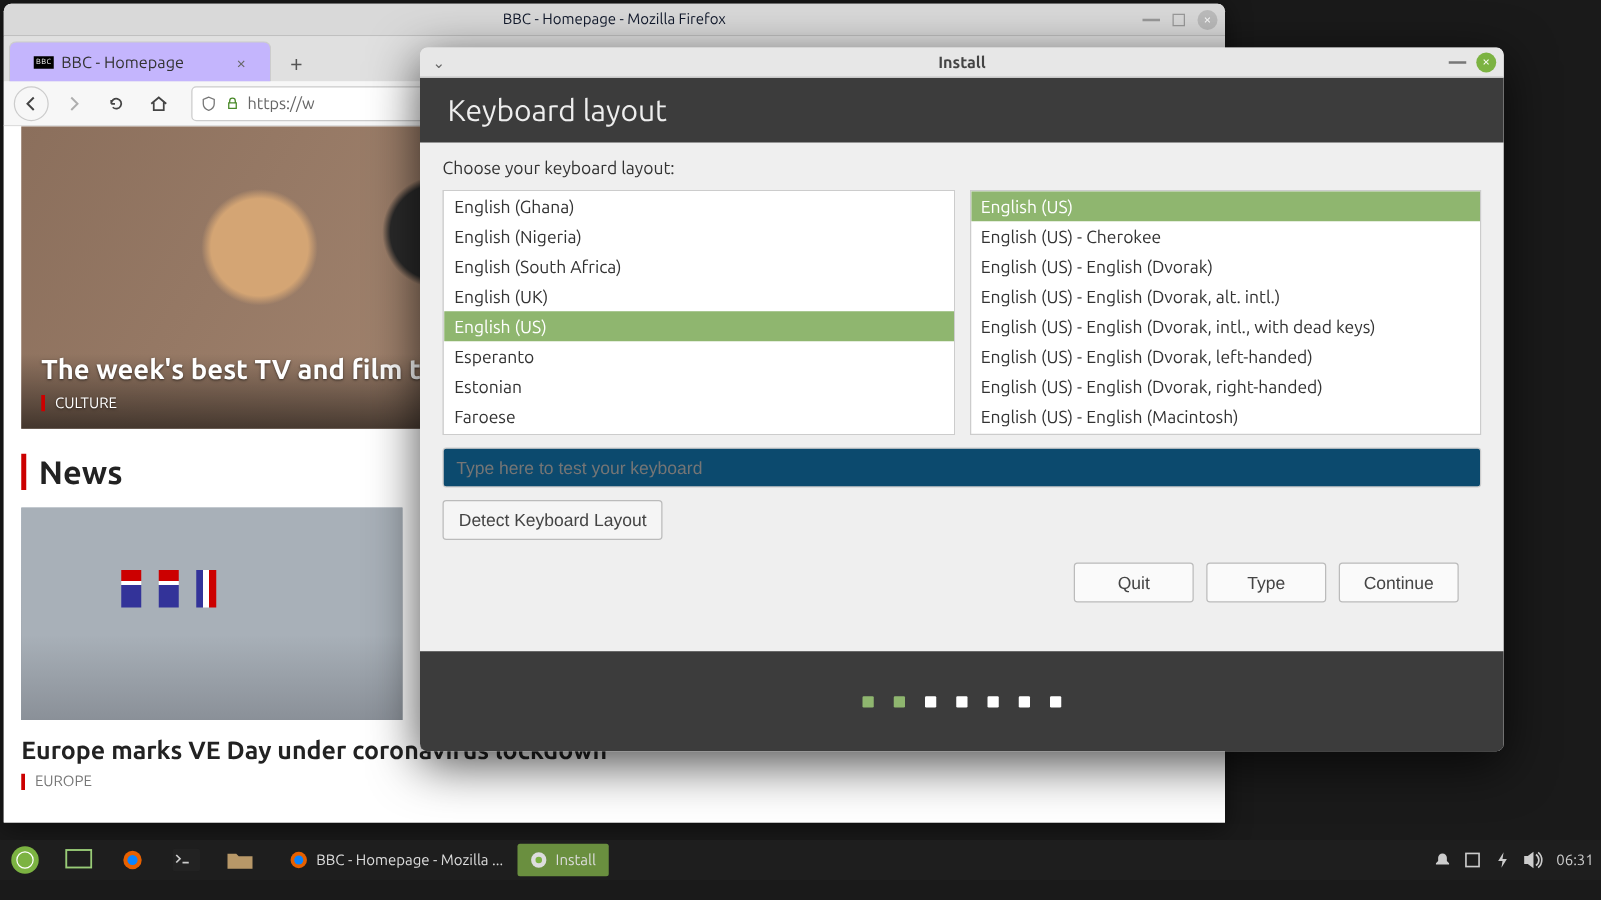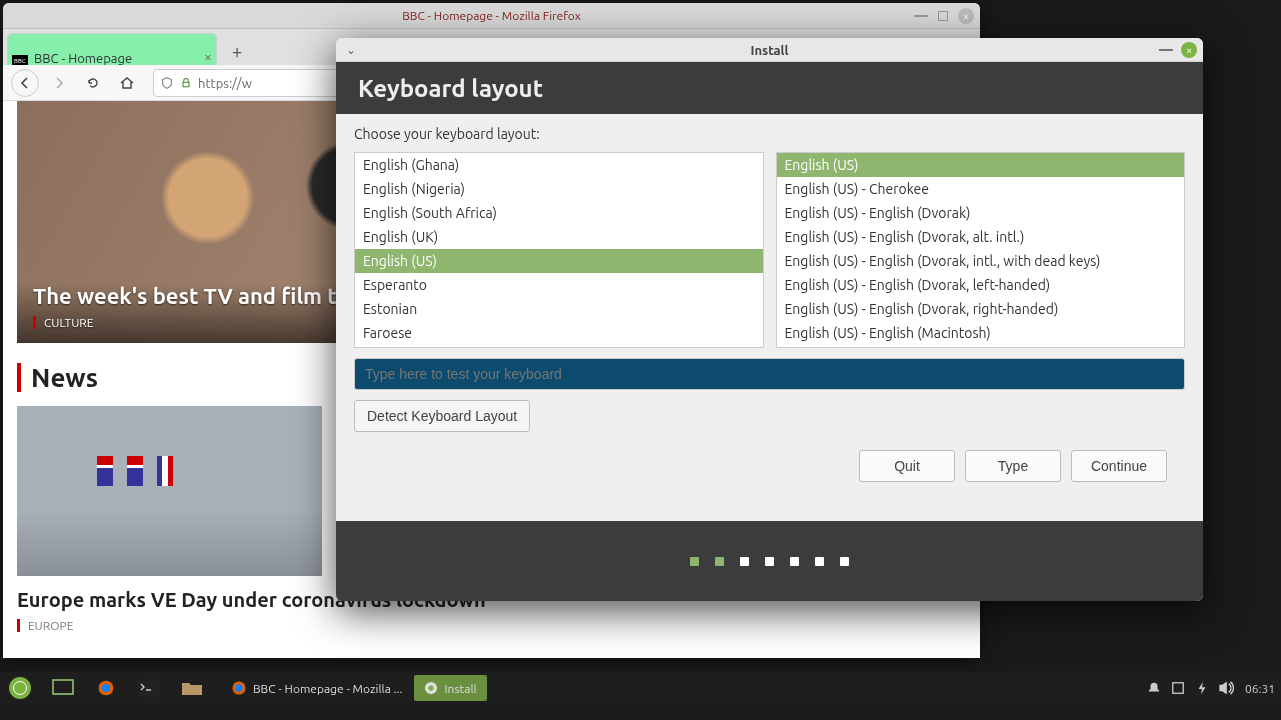--- a/index.html
+++ b/index.html
@@ -2,27 +2,27 @@
 <html><head>
 <meta charset="utf-8">
 <style>
 html,body{margin:0;padding:0;width:1281px;height:720px;overflow:hidden;font-family:"Ubuntu","Noto Sans",sans-serif;background:#000;font-size:14px;color:#333}
 *{box-sizing:border-box}
 .desktop{position:absolute;top:0;left:0;width:1281px;height:720px;background:#1a1a1a}
 
 
 .ffwin{position:absolute;top:3px;left:3px;width:977px;height:655px;background:#e8e8e8;border-radius:6px 6px 0 0;box-shadow:0 4px 20px rgba(0,0,0,.5)}
 .ff-titlebar{height:26px;background:#d9d9d9;border-bottom:1px solid #c0c0c0;display:flex;align-items:center;justify-content:center;position:relative;border-radius:6px 6px 0 0}
-.ff-title{font-size:12px;color:#7f1d1d}
+.ff-title{font-size:12px;color:#0f172a}
 .ff-titlectl{position:absolute;right:6px;top:5px;display:flex;gap:10px;align-items:center}
 .ff-tc-min{width:14px;height:2px;background:#999}
 .ff-tc-max{width:10px;height:10px;border:1px solid #999}
 .ff-tc-close{width:16px;height:16px;border-radius:50%;background:#bbb;color:#fff;display:flex;align-items:center;justify-content:center;font-size:11px}
 .ff-tabs{height:36px;background:#e0e0e0;display:flex;align-items:flex-end;padding:0 4px}
-.ff-tab{height:32px;max-width:220px;flex:0 0 210px;background:#86efac;border-radius:6px 6px 0 0;display:flex;align-items:flex-end;padding:0 4px;gap:6px;border:1px solid #ccc;border-bottom:none}
+.ff-tab{height:32px;max-width:220px;flex:0 0 210px;background:#c4b5fd;border-radius:6px 6px 0 0;display:flex;align-items:center;padding:0 19px;gap:6px;border:1px solid #ccc;border-bottom:none}
 .ff-favicon{width:16px;height:10px;background:#000;color:#fff;font-size:6px;display:flex;align-items:center;justify-content:center;letter-spacing:.3px}
 .ff-tab-title{font-size:13px;color:#333;flex:1;white-space:nowrap;overflow:hidden}
 .ff-tab-x{color:#666;font-size:14px;cursor:pointer}
 .ff-newtab{width:28px;height:28px;display:flex;align-items:center;justify-content:center;color:#555;font-size:18px;margin-left:6px}
 .ff-toolbar{height:36px;background:#f7f7f7;border-bottom:1px solid #ddd;display:flex;align-items:center;padding:0 8px;gap:6px}
 .ff-nav-btn{width:28px;height:28px;border-radius:4px;display:flex;align-items:center;justify-content:center;color:#555;font-size:16px}
 .ff-back{border:1px solid #ccc;border-radius:50%}
 .ff-url{flex:1;height:28px;max-width:720px;margin-left:6px;border:1px solid #ccc;border-radius:4px;background:#fff;display:flex;align-items:center;padding:0 6px;gap:6px;color:#666;font-size:13px}
 .ff-lock{color:#4a8a2a}
 .ff-content{background:#fff;height:557px;overflow:hidden;padding:0;position:relative}
@@ -43,21 +43,21 @@
 .card-tag{font-size:12px;color:#777;border-left:3px solid #c00;padding-left:8px}
 
 
 .instwin{position:absolute;top:38px;left:336px;width:867px;height:563px;background:#efefef;border-radius:6px;box-shadow:0 10px 40px rgba(0,0,0,.7);overflow:hidden}
 .inst-titlebar{height:24px;background:#e7e7e7;display:flex;align-items:center;position:relative;border-bottom:1px solid #d0d0d0}
 .inst-menu{position:absolute;left:10px;color:#666;font-size:12px}
 .inst-title{margin:0 auto;font-size:13px;font-weight:600;color:#444}
 .inst-ctl{position:absolute;right:6px;display:flex;gap:8px;align-items:center}
 .inst-min{width:14px;height:2px;background:#777}
 .inst-close{width:16px;height:16px;border-radius:50%;background:#7cb342;color:#fff;font-size:11px;display:flex;align-items:center;justify-content:center}
-.inst-header{height:52px;background:#3c3c3c;color:#eee;display:flex;align-items:center;padding:0 22px;font-size:24px;font-weight:700}
+.inst-header{height:52px;background:#3c3c3c;color:#eee;display:flex;align-items:center;padding:0 22px;font-size:24px;font-weight:400}
 .inst-body{padding:12px 18px 10px;height:calc(100% - 24px - 52px - 80px);display:flex;flex-direction:column;gap:10px}
 .prompt{font-size:14px;color:#333}
 .lists{display:flex;gap:12px;height:196px}
 .listbox{flex:1;border:1px solid #ccc;background:#fff;overflow:auto;font-size:14px}
 .li{padding:3px 8px;line-height:18px;cursor:pointer;white-space:nowrap}
 .li.sel{background:#8fb66f;color:#fff}
 .kbtest{width:100%;height:32px;border:1px solid #ccc;border-radius:3px;padding:0 10px;font-size:14px;color:#999;background:#0c4a6e}
 .detect{align-self:flex-start;height:32px;padding:0 12px;border:1px solid #bbb;background:#f5f5f5;border-radius:3px;font-size:14px;color:#444;cursor:pointer}
 .btnrow{display:flex;justify-content:flex-end;gap:10px;padding:8px 18px 0}
 .abtn{min-width:96px;height:32px;border:1px solid #bbb;background:#fafafa;border-radius:3px;font-size:14px;color:#444;cursor:pointer}

